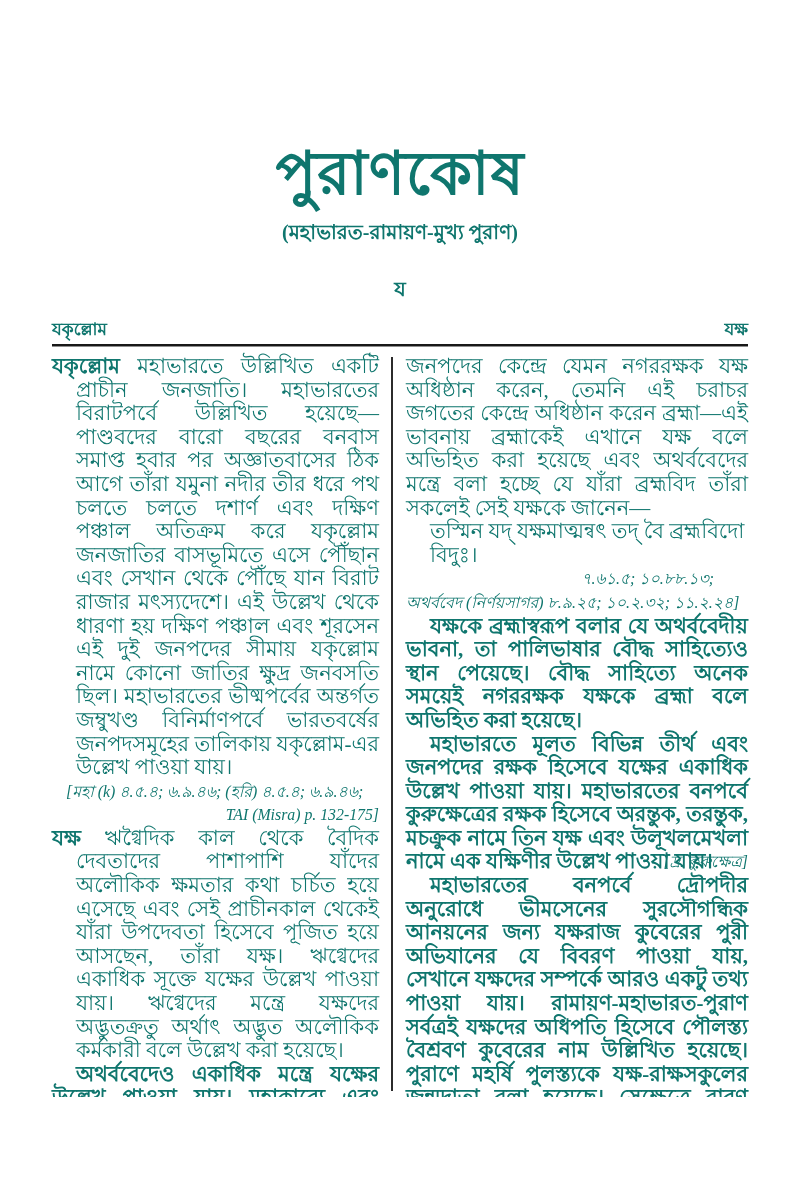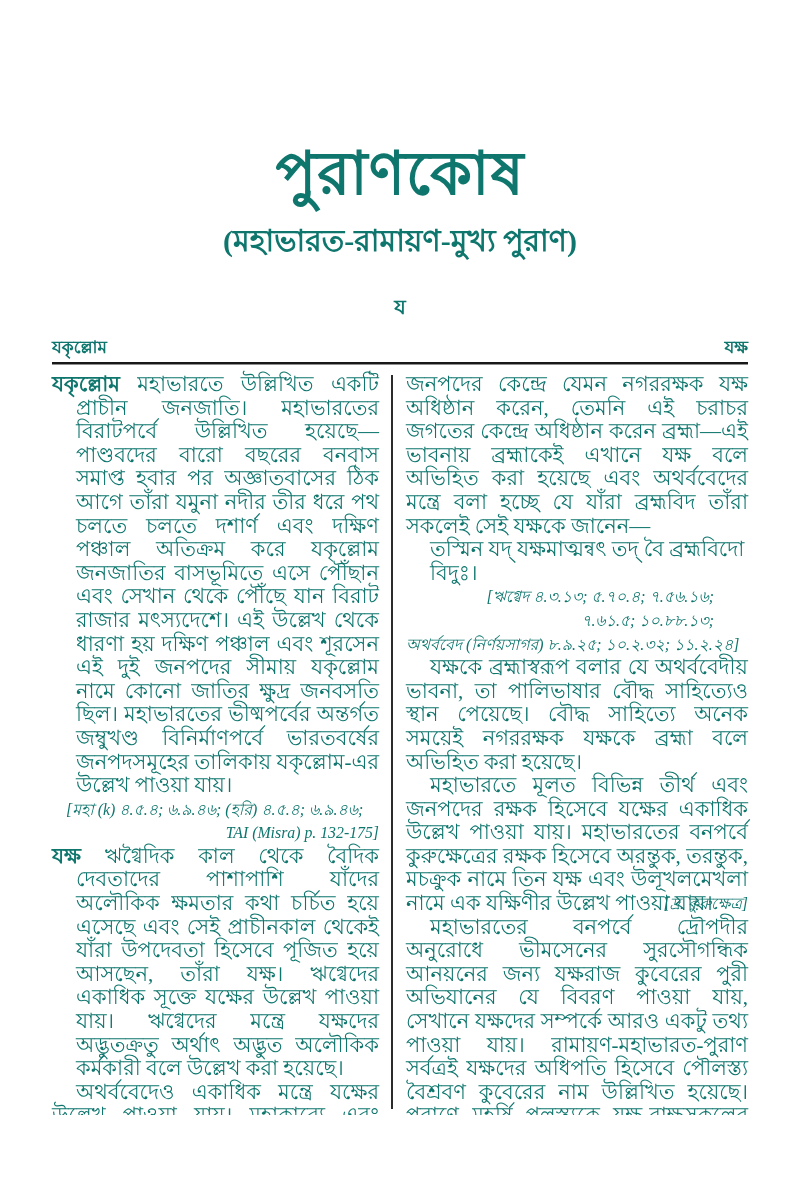--- a/index.html
+++ b/index.html
@@ -11,21 +11,21 @@
     color:#0f766e;
     font-family:"Liberation Serif","DejaVu Serif",serif;
     box-sizing:border-box;
     overflow:hidden;
   }
   .masthead { text-align:center; padding-top:140px; }
   .title {
     font-size:60px; font-weight:bold; line-height:1.15;
     letter-spacing:1px;
   }
-  .subtitle { font-size:30px; font-weight:bold; margin-top:8px; }
+  .subtitle { font-size:20px; font-weight:bold; margin-top:8px; }
   .section-letter { font-size:20px; font-weight:bold; margin-top:24px; }
 
   .running-header {
     display:flex; justify-content:space-between;
     padding:0 52px; margin-top:12px;
     font-weight:bold; font-size:17px; line-height:22px;
   }
   .rule {
     margin:3px 52px 0 52px;
     height:2px; background:#181818;
@@ -42,21 +42,21 @@
   .col-right { flex:1; min-width:0; }
 
   p {
     margin:0;
     font-size:21px;
     line-height:23.6px;
     text-align:justify;
     text-justify:inter-word;
   }
   .hang  { padding-left:24px; text-indent:-24px; }   
-  .ind   { text-indent:24px; }                        
+  .ind   { text-indent:24px;font-weight:bold; }                        
   .headword { font-weight:bold; }
   .ref   { font-style:italic; font-size:15.8px; line-height:23.6px; }
   .ref-left  { text-align:left; padding-left:14px; }
   .ref-right { text-align:right; }
   .ref-right-pad { text-align:right; padding-right:34px; }
   .verse { padding-left:24px; text-align:left; }
   .pullup-ref {
     margin-top:-23.6px;        
     text-align:right;
   }
@@ -87,21 +87,20 @@
 
       <p class="hang"><span class="headword">যক্ষ</span> <span>ঋগ্বৈদিক কাল থেকে বৈদিক দেবতাদের পাশাপাশি যাঁদের অলৌকিক ক্ষমতার কথা চর্চিত হয়ে এসেছে এবং সেই প্রাচীনকাল থেকেই যাঁরা উপদেবতা হিসেবে পূজিত হয়ে আসছেন, তাঁরা যক্ষ। ঋগ্বেদের একাধিক সূক্তে যক্ষের উল্লেখ পাওয়া যায়। ঋগ্বেদের মন্ত্রে যক্ষদের অদ্ভুতক্রতু অর্থাৎ অদ্ভুত অলৌকিক কর্মকারী বলে উল্লেখ করা হয়েছে।</span></p>
       <p class="ind">অথর্ববেদেও একাধিক মন্ত্রে যক্ষের উল্লেখ পাওয়া যায়। মহাকাব্যে এবং পুরাণগুলিতে বিভিন্ন নগর-জনপদ কিংবা তীর্থক্ষেত্রের রক্ষক হিসেবে যক্ষের যে উল্লেখ পাওয়া যায়, তার প্রাচীনতম উল্লেখ পাওয়া যায় অথর্ববেদের মন্ত্রে। অথর্ববেদের একটি সূক্তে ব্রহ্মের স্বরূপ বর্ণনা করতে গিয়ে ব্রহ্মাময় এই সম্পূর্ণ জগতকে একটি নগরের সঙ্গে তুলনা করা হয়েছে। নগর বা</p>
     </div>
 
     <div class="divider"></div>
 
     <div class="col-right">
       <p>জনপদের কেন্দ্রে যেমন নগররক্ষক যক্ষ অধিষ্ঠান করেন, তেমনি এই চরাচর জগতের কেন্দ্রে অধিষ্ঠান করেন ব্রহ্মা—এই ভাবনায় ব্রহ্মাকেই এখানে যক্ষ বলে অভিহিত করা হয়েছে এবং অথর্ববেদের মন্ত্রে বলা হচ্ছে যে যাঁরা ব্রহ্মবিদ তাঁরা সকলেই সেই যক্ষকে জানেন—</p>
       <p class="verse">তস্মিন যদ্ যক্ষমাত্মন্বৎ তদ্ বৈ ব্রহ্মবিদো বিদুঃ।</p>
-      <p class="ref ref-right-pad">[ঋগ্বেদ ৪.৩.১৩; ৫.৭০.৪; ৭.৫৬.১৬;</p>
       <p class="ref ref-right-pad">৭.৬১.৫; ১০.৮৮.১৩;</p>
       <p class="ref ref-left" style="padding-left:0;">অথর্ববেদ (নির্ণয়সাগর) ৮.৯.২৫; ১০.২.৩২; ১১.২.২৪]</p>
       <p class="ind">যক্ষকে ব্রহ্মাস্বরূপ বলার যে অথর্ববেদীয় ভাবনা, তা পালিভাষার বৌদ্ধ সাহিত্যেও স্থান পেয়েছে। বৌদ্ধ সাহিত্যে অনেক সময়েই নগররক্ষক যক্ষকে ব্রহ্মা বলে অভিহিত করা হয়েছে।</p>
       <p class="ind">মহাভারতে মূলত বিভিন্ন তীর্থ এবং জনপদের রক্ষক হিসেবে যক্ষের একাধিক উল্লেখ পাওয়া যায়। মহাভারতের বনপর্বে কুরুক্ষেত্রের রক্ষক হিসেবে অরন্তুক, তরন্তুক, মচক্রুক নামে তিন যক্ষ এবং উলূখলমেখলা নামে এক যক্ষিণীর উল্লেখ পাওয়া যায়।</p>
       <p class="ref pullup-ref">[দ্র. কুরুক্ষেত্র]</p>
       <p class="ind">মহাভারতের বনপর্বে দ্রৌপদীর অনুরোধে ভীমসেনের সুরসৌগন্ধিক আনয়নের জন্য যক্ষরাজ কুবেরের পুরী অভিযানের যে বিবরণ পাওয়া যায়, সেখানে যক্ষদের সম্পর্কে আরও একটু তথ্য পাওয়া যায়। রামায়ণ-মহাভারত-পুরাণ সর্বত্রই যক্ষদের অধিপতি হিসেবে পৌলস্ত্য বৈশ্রবণ কুবেরের নাম উল্লিখিত হয়েছে। পুরাণে মহর্ষি পুলস্ত্যকে যক্ষ-রাক্ষসকুলের জন্মদাতা বলা হয়েছে। সেক্ষেত্রে রাবণ প্রভৃতি রাক্ষসরা যেমন পুলস্ত্য ঋষির বংশের একটি ধারা তেমনি যক্ষরাজ</p>
     </div>
 
   </div>
 </div>

